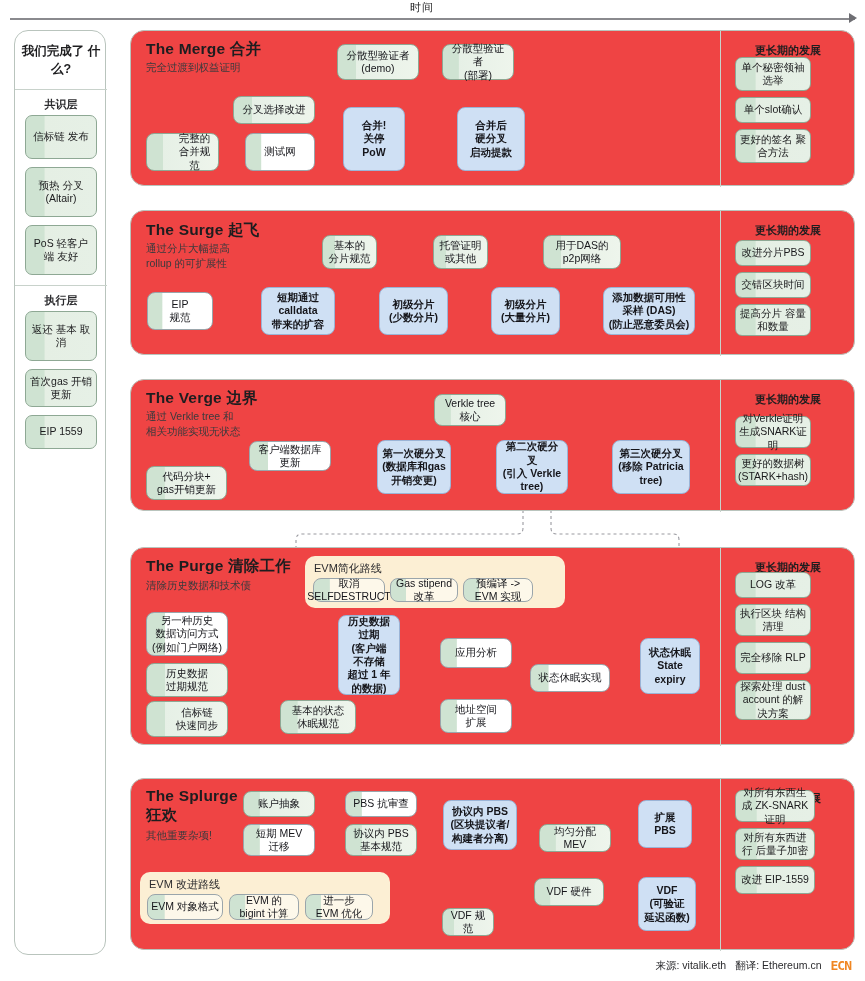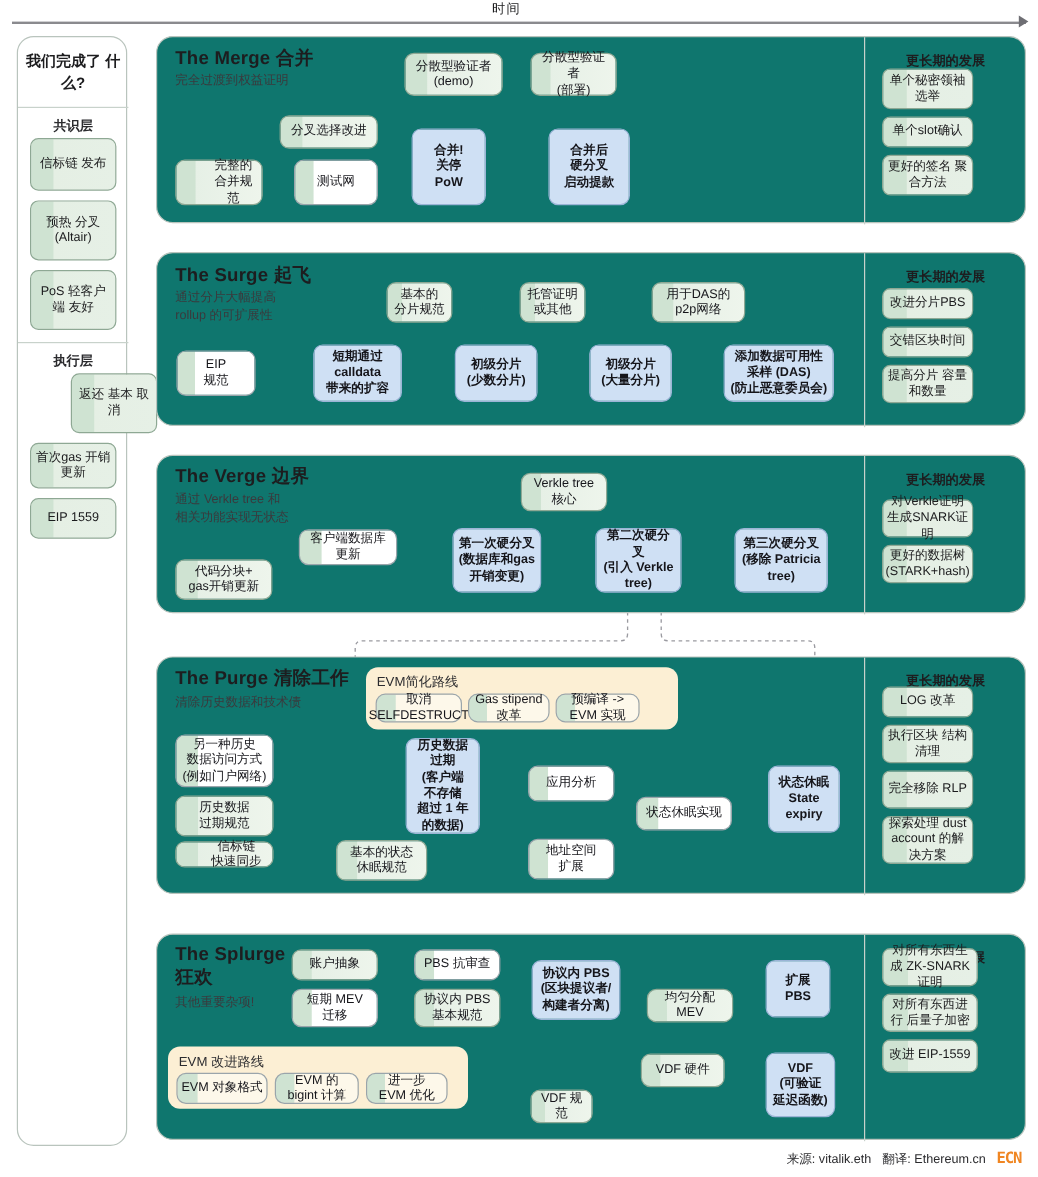--- a/index.html
+++ b/index.html
@@ -30,21 +30,21 @@
   .chip{
     position:absolute;box-sizing:border-box;
     border:1px solid #8ea894;border-radius:7px;
     background:linear-gradient(90deg,#cfe3d2 0%,#cfe3d2 26%,#e5efe4 27%,#e6f0e6 100%);
     display:flex;align-items:center;justify-content:center;text-align:center;
     font-size:10.5px;line-height:1.25;color:#1b1b1d;padding:2px 3px;
   }
   .sb-chip{left:10px;width:72px;}
 
   
-  .section{position:absolute;box-sizing:border-box;border:1px solid #b9c4bd;border-radius:14px;background:#0f766e;}
+  .section{position:absolute;box-sizing:border-box;border:1px solid #b9c4bd;border-radius:14px;background:#ef4444;}
   .sec-title{position:absolute;font-size:15.5px;font-weight:700;color:#1d1d1f;letter-spacing:.2px;white-space:pre-line;line-height:1.2;}
   .sec-sub{position:absolute;font-size:10.5px;color:#3a3a3d;line-height:1.45;white-space:pre-line;}
   .vdivider{position:absolute;width:1px;background:#c8d2cb;}
   .lt-label{position:absolute;font-size:11px;font-weight:700;color:#1d1d1f;text-align:center;}
 
   
   .node{
     position:absolute;box-sizing:border-box;border-radius:8px;
     display:flex;align-items:center;justify-content:center;text-align:center;
     font-size:10.5px;line-height:1.28;padding:2px 4px;color:#15151a;white-space:pre-line;
@@ -88,21 +88,21 @@
     <div class="chip sb-chip" style="top:84px;height:44px;">信标链
 发布</div>
     <div class="chip sb-chip" style="top:136px;height:50px;">预热
 分叉
 (Altair)</div>
     <div class="chip sb-chip" style="top:194px;height:50px;">PoS
 轻客户端
 友好</div>
     <div class="sb-div" style="top:254px;"></div>
     <div class="sb-sec-label" style="top:262px;">执行层</div>
-    <div class="chip sb-chip" style="top:280px;height:50px;margin-left:34px;">返还
+    <div class="chip sb-chip" style="top:280px;height:50px;">返还
 基本
 取消</div>
     <div class="chip sb-chip" style="top:338px;height:38px;">首次gas
 开销更新</div>
     <div class="chip sb-chip" style="top:384px;height:34px;">EIP 1559</div>
   </div>
 
   <svg class="svg-layer">
     <defs>
       <marker id="ah" markerWidth="7" markerHeight="7" refX="6" refY="3" orient="auto">
@@ -268,21 +268,21 @@
   <div class="evmchip" style="left:390px;top:578px;width:68px;height:24px;">Gas stipend
 改革</div>
   <div class="evmchip" style="left:463px;top:578px;width:70px;height:24px;text-align:center;">预编译 -&gt;
 EVM 实现</div>
 
   <div class="node greenwhite" style="left:146px;top:612px;width:82px;height:44px;">另一种历史
 数据访问方式
 (例如门户网络)</div>
   <div class="node green" style="left:146px;top:663px;width:82px;height:34px;">历史数据
 过期规范</div>
-  <div class="node green" style="left:146px;top:701px;width:82px;height:22px;padding-left:24px;">信标链
+  <div class="node green" style="left:146px;top:701px;width:82px;height:36px;padding-left:24px;">信标链
 快速同步</div>
   <div class="node blue" style="left:338px;top:615px;width:62px;height:80px;font-weight:700;">历史数据
 过期
 (客户端
 不存储
 超过 1 年
 的数据)</div>
   <div class="node greenwhite" style="left:440px;top:638px;width:72px;height:30px;">应用分析</div>
   <div class="node green" style="left:280px;top:700px;width:76px;height:34px;">基本的状态
 休眠规范</div>

